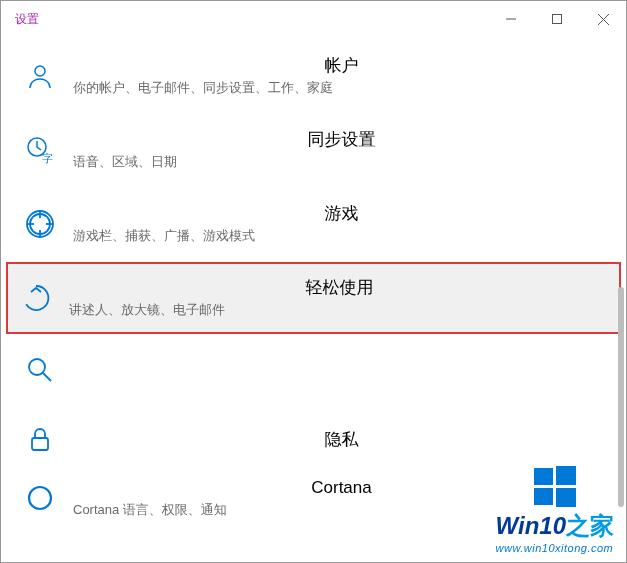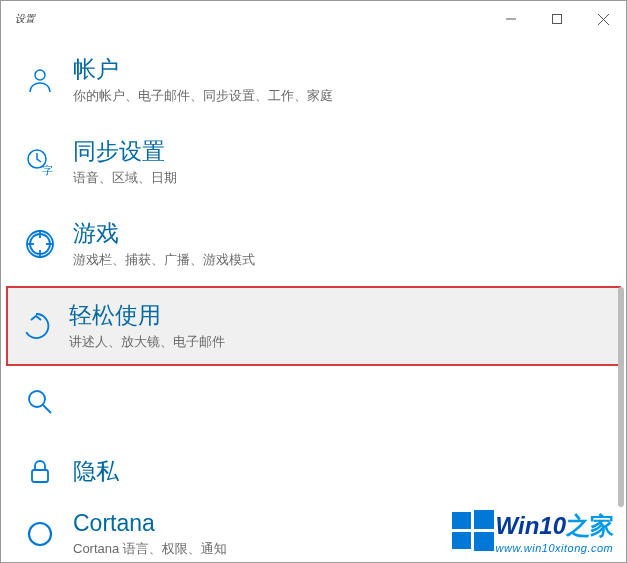--- a/index.html
+++ b/index.html
@@ -12,24 +12,23 @@
       position: relative;
       border: 1px solid #999;
     }
     .titlebar {
       display: flex;
       align-items: center;
       height: 36px;
       padding-left: 14px;
     }
     .titlebar-title {
-      font-size: 10px;
-      color: #404040;
+      font-size: 12px;
+      color: #a21caf;
       flex: 1;
-      font-style: italic;
     }
     .win-controls { display: flex; }
     .win-btn {
       width: 46px;
       height: 32px;
       display: flex;
       align-items: center;
       justify-content: center;
       color: #555;
     }
@@ -64,36 +63,38 @@
       width: 38px;
       height: 38px;
       display: flex;
       align-items: center;
       justify-content: center;
       margin-right: 14px;
       color: #0078d7;
     }
     .item-text { flex: 1; }
     .item-title {
-      font-size: 23px;
-      color: #0369a1;
+      font-size: 17px;
+      color: #000000;
       line-height: 1.3;
+      text-align: center;
     }
     .item-desc {
       font-size: 13px;
       color: #6a6a6a;
       margin-top: 2px;
     }
     .watermark {
       position: absolute;
       right: 12px;
       bottom: 8px;
       display: flex;
-      align-items: flex-end;
+      align-items: center;
       color: #0078d7;
+      flex-direction: column;
     }
     .wm-text { display: flex; flex-direction: column; }
     .wm-main { font-size: 24px; font-weight: bold; font-style: italic; color: #003a9b; }
     .wm-main .accent { color: #0099e5; font-style: normal; }
     .wm-sub { font-size: 11px; color: #0078d7; letter-spacing: 0.5px; font-style: italic; }
   </style>
 </head>
 <body>
 
 <div class="titlebar">

